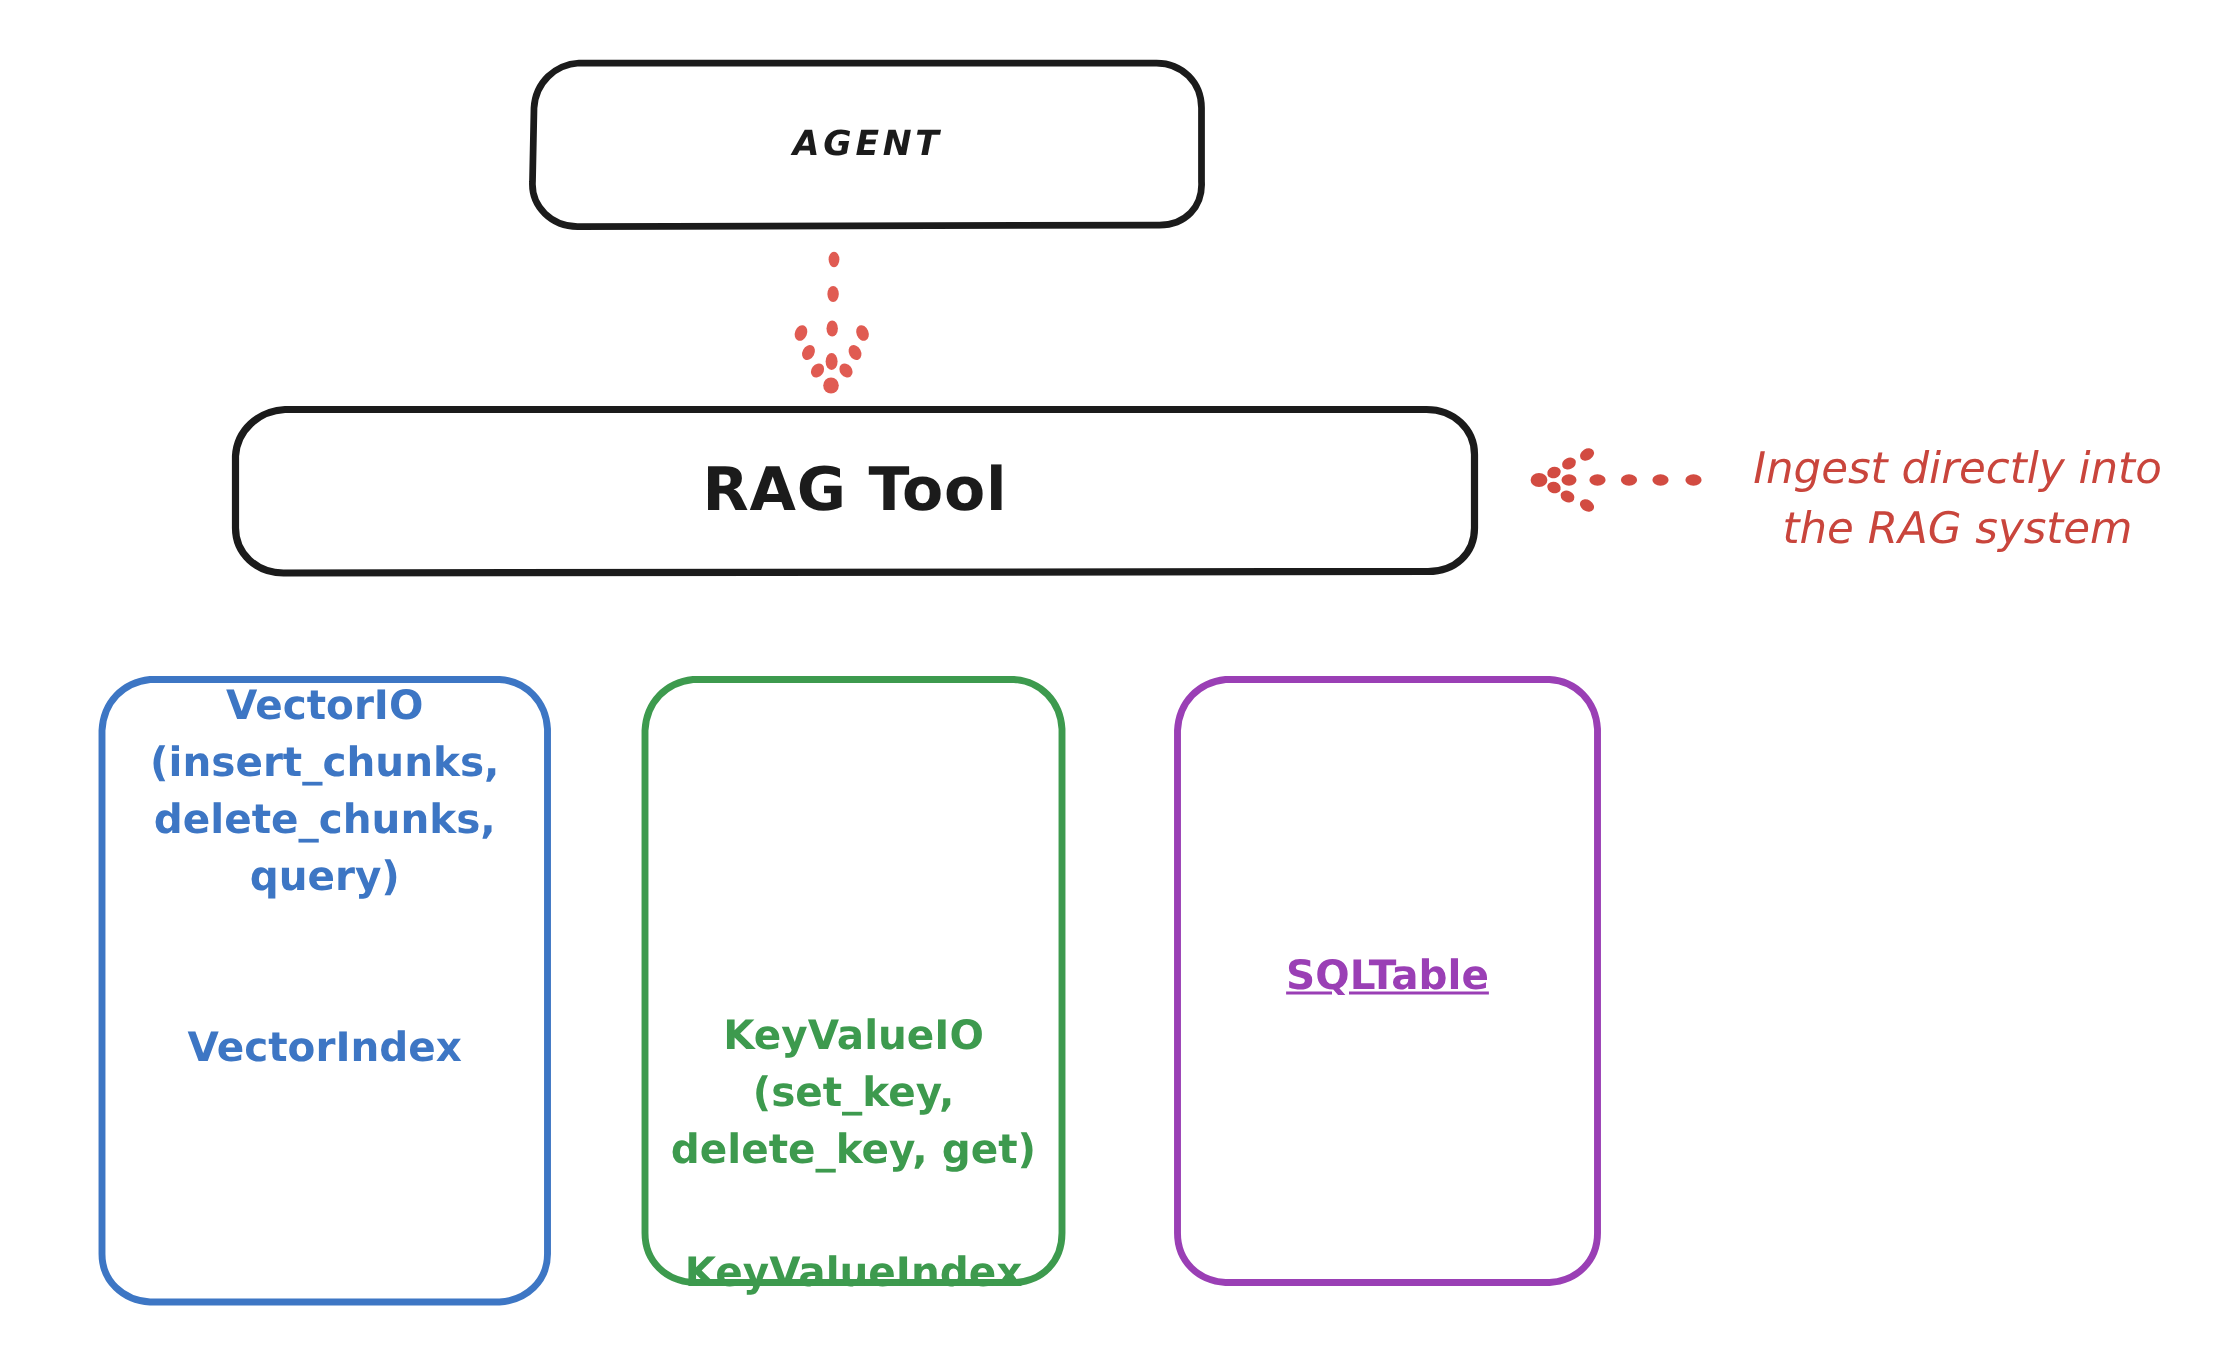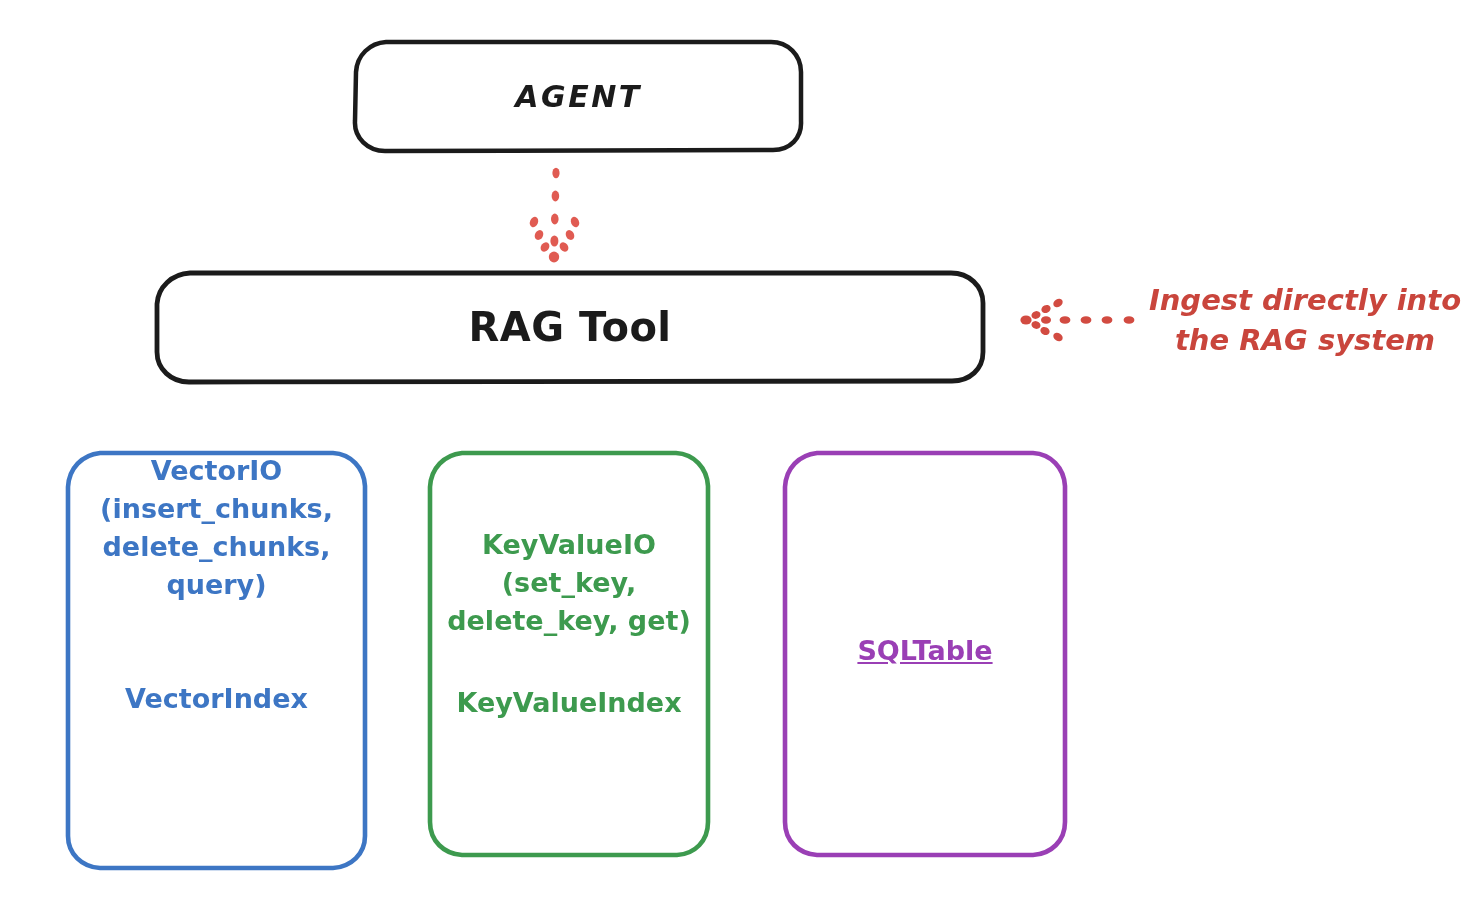--- a/index.html
+++ b/index.html
@@ -54,21 +54,21 @@
   #agent-node {
     left: 355px;
     top: 41px;
     width: 447px;
     height: 110px;
   }
   #agent-label {
     font-family: "DejaVu Sans", sans-serif;
     font-style: italic;
     font-weight: 700;
-    font-size: 30px;
+    font-size: 23px;
     letter-spacing: 2.5px;
     color: #1b1b1b;
     text-align: right;
   }
 
   
   #rag-tool-node {
     left: 157px;
     top: 272px;
     width: 826px;
@@ -110,22 +110,22 @@
   }
   #vector-io-node .api-label,
   #vector-io-node .index-label { color: #3d76c4; }
   #vector-io-node .index-label { margin-top: 76px; }
 
   #key-value-io-node {
     left: 430px;
     top: 452px;
     width: 278px;
     height: 416px;
-    justify-content: flex-start;
-    padding-top: 74px;
+    justify-content: flex-end;
+    padding-top: 58px;
   }
   #key-value-io-node .api-label,
   #key-value-io-node .index-label { color: #3d9a4e; }
   #key-value-io-node .index-label { margin-top: 44px; }
 
   #relational-io-node {
     left: 785px;
     top: 452px;
     width: 280px;
     height: 416px;
@@ -133,26 +133,26 @@
     padding-top: 94px;
   }
   #relational-io-node .api-label,
   #relational-io-node .index-label { color: #9a3fb5; }
   #relational-io-node .index-label { margin-top: 86px; text-decoration: underline; }
 
   
   #ingest-annotation {
     position: absolute;
     left: 1140px;
-    top: 280px;
+    top: 292px;
     width: 330px;
     text-align: center;
     font-family: "DejaVu Sans", sans-serif;
     font-style: italic;
-    font-weight: 700;
+    font-weight: 400;
     font-size: 29px;
     line-height: 40px;
     color: #c9453c;
     white-space: pre-line;
   }
 </style>
 </head>
 <body>
 
 <div id="canvas">

